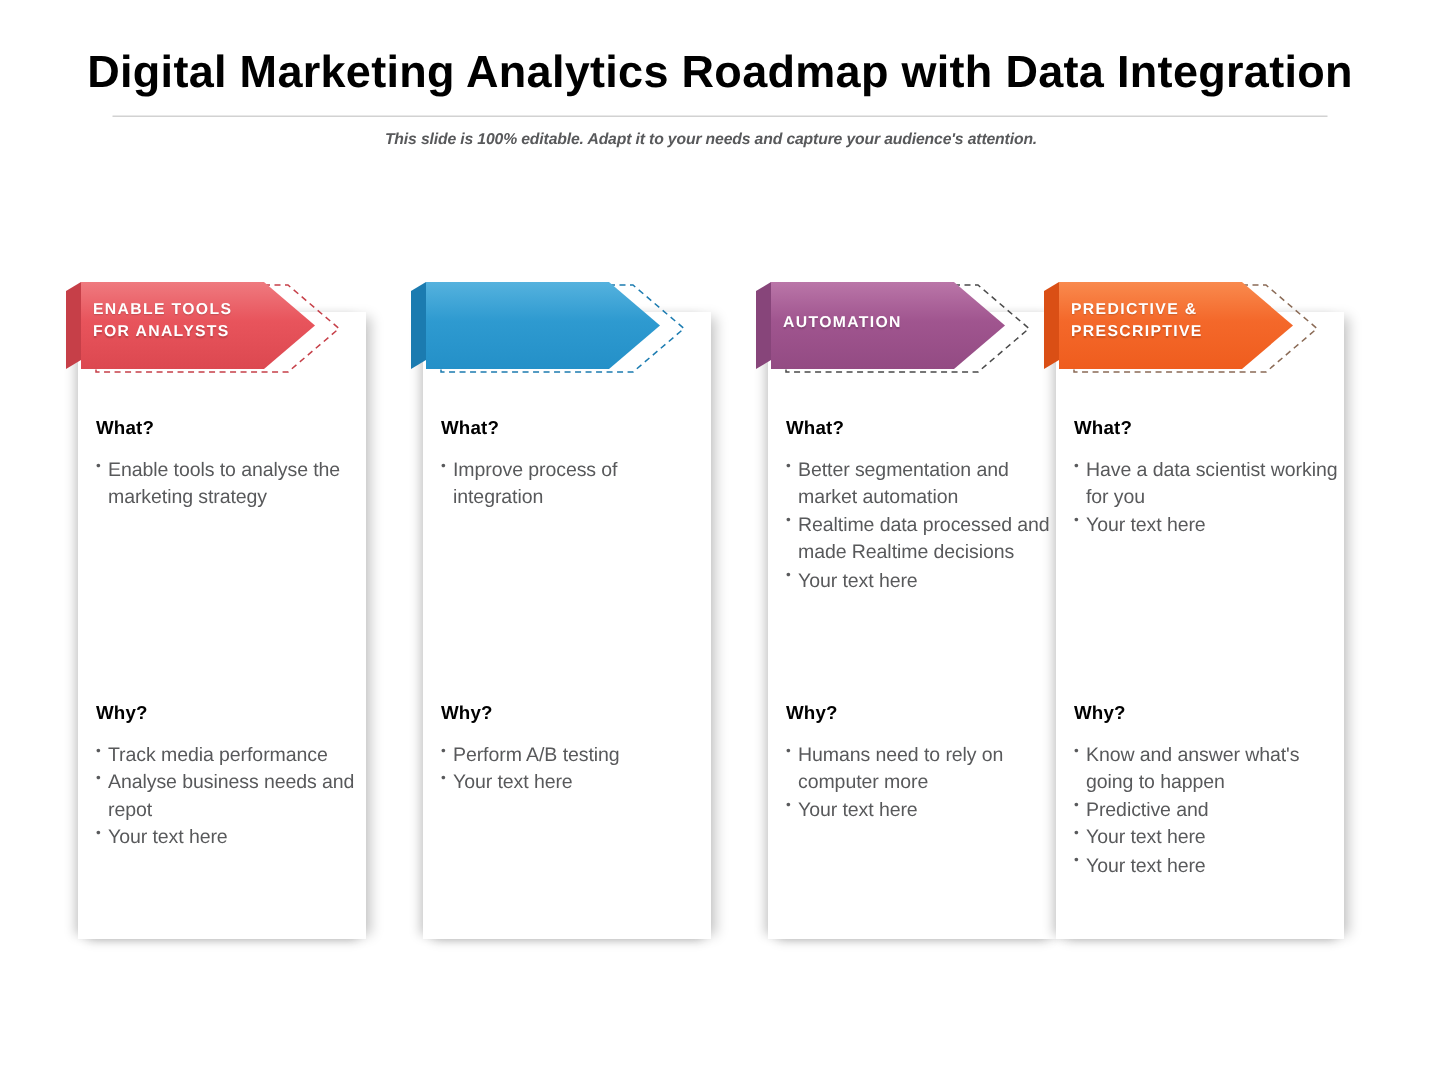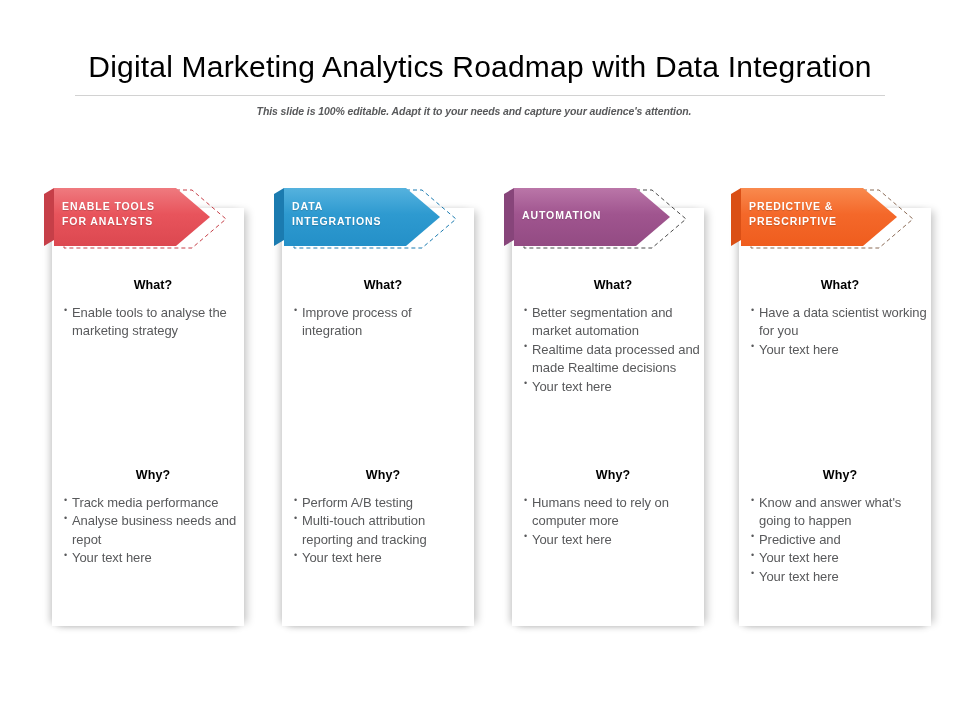--- a/index.html
+++ b/index.html
@@ -19,23 +19,23 @@
   
   .slide-header {
     position: absolute;
     left: 0;
     top: 0;
     width: 960px;
     text-align: center;
   }
   .slide-title {
     margin: 0;
-    padding-top: 50px;
+    padding-top: 32px;
     font-size: 30px;
-    font-weight: 400;
+    font-weight: 700;
     letter-spacing: 0.2px;
     color: #000000;
     line-height: 1.1;
     white-space: nowrap;
   }
   .title-rule {
     width: 810px;
     height: 1px;
     background: #d2d2d2;
     margin: 12px auto 0 auto;
@@ -59,21 +59,21 @@
   }
   .column {
     position: absolute;
     top: 0;
     width: 228px;
     height: 468px;
   }
   .col-0 { left: 40px; }
   .col-1 { left: 270px; }
   .col-2 { left: 500px; }
-  .col-3 { left: 727px; }
+  .col-3 { left: 692px; }
 
   
   .card {
     position: absolute;
     left: 12px;
     top: 26px;
     width: 192px;
     height: 418px;
     background: #ffffff;
     box-shadow: -5px 0 7px -3px rgba(0,0,0,0.22),
@@ -128,21 +128,20 @@
   }
   .block-what { top: 96px; }
   .block-why  { top: 286px; }
 
   .block-heading {
     margin: 0 0 12px 0;
     font-size: 12.5px;
     font-weight: 700;
     color: #000000;
     letter-spacing: 0.1px;
-    text-align: center;
   }
   .bullets {
     list-style: none;
     margin: 0;
     padding: 0;
   }
   .bullets li {
     position: relative;
     padding-left: 8px;
     margin-bottom: 0px;
@@ -222,38 +221,33 @@
           <linearGradient id="grad1" x1="0" y1="0" x2="0" y2="1">
             <stop offset="0%" stop-color="#55B2DE"></stop>
             <stop offset="45%" stop-color="#2E9AD0"></stop>
             <stop offset="100%" stop-color="#2490C8"></stop>
           </linearGradient>
         </defs>
         <path d="M24 8 L152 8 L186 37 L152 66 L24 66 Z" fill="none" stroke="#1B7BB0" stroke-width="1" stroke-dasharray="4,3"></path>
         <path d="M4 12 L14 6 L14 58 L4 64 Z" fill="#1B7BB0"></path>
         <path d="M14 6 L136 6 L170 35 L136 64 L14 64 Z" fill="url(#grad1)"></path>
       </svg>
-      <div class="banner-label">
-        <span>DATA</span>
-        <span>INTEGRATIONS</span>
-      </div>
     </div>
 
     <div class="block block-what">
       <div class="block-heading">What?</div>
       <ul class="bullets">
         <li>Improve process of integration</li>
       </ul>
     </div>
 
     <div class="block block-why">
       <div class="block-heading">Why?</div>
       <ul class="bullets">
         <li>Perform A/B testing</li>
-        <li>Multi-touch attribution reporting and tracking</li>
         <li>Your text here</li>
       </ul>
     </div>
   </div>
 
   <div class="column col-2">
     <div class="card"></div>
 
     <div class="banner">
       <svg width="228" height="78" viewBox="0 0 228 78">

